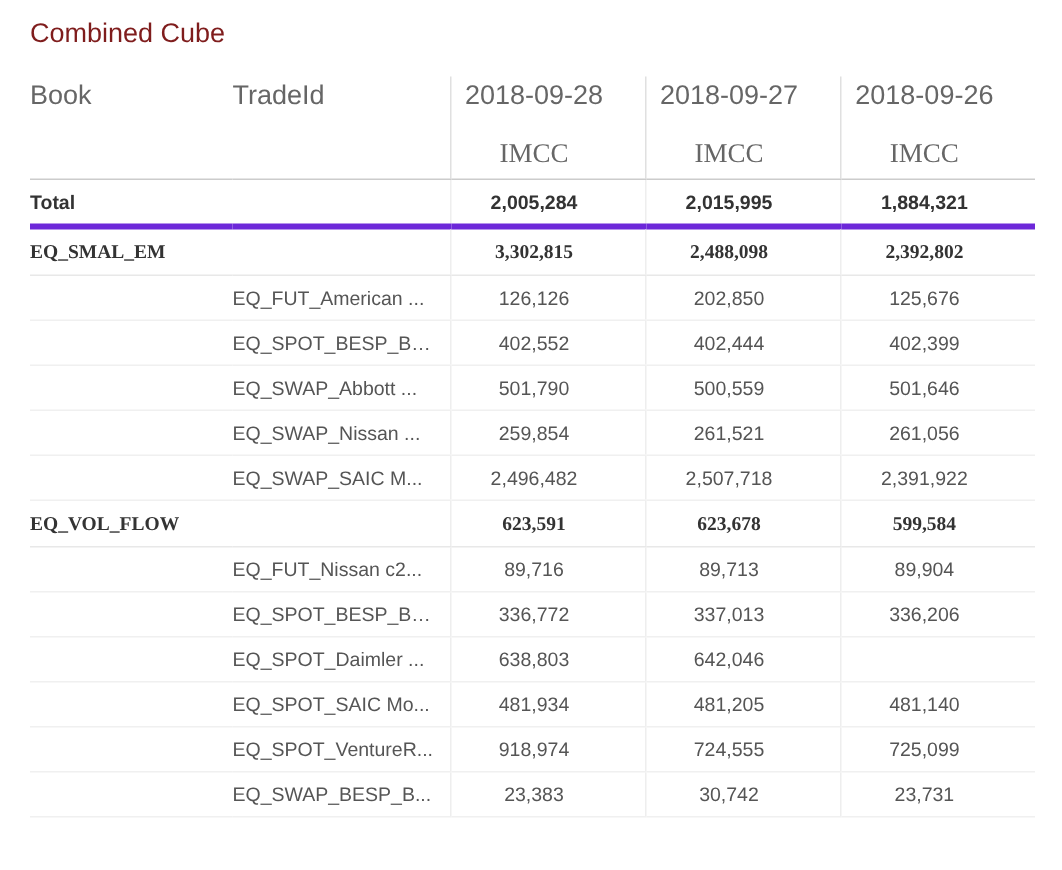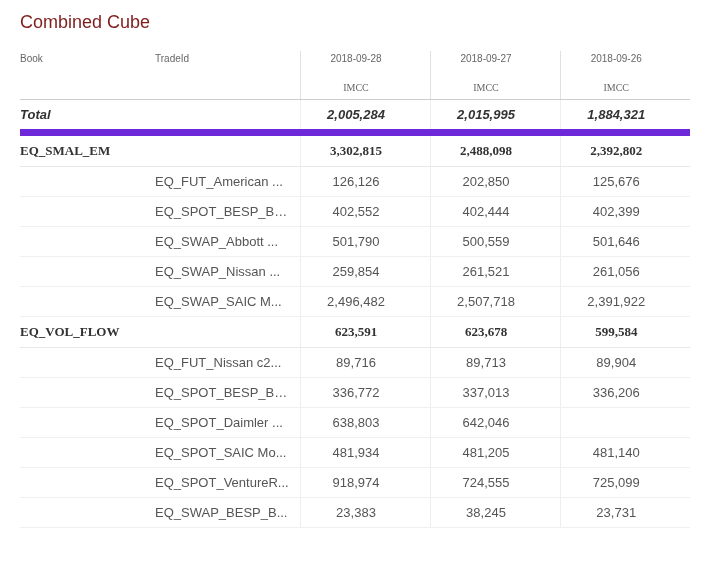--- a/index.html
+++ b/index.html
@@ -27,21 +27,21 @@
       table-layout: fixed;
     }
     col.book-col { width: 135px; }
     col.trade-col { width: 145px; }
     col.val-col { width: 130px; }
     th {
       text-align: left;
       font-weight: 400;
       color: #666;
       padding: 6px 8px 6px 0;
-      font-size: 10px;
+      font-size: 18px;
       vertical-align: top;
     }
     th.val, td.val {
       text-align: center;
       padding-right: 18px;
     }
     td {
       padding: 7px 8px 7px 0;
       color: #555;
       font-size: 13px;
@@ -59,22 +59,21 @@
       border-bottom: 1px solid #ccc;
       padding-bottom: 6px;
       padding-top: 12px;
       font-family: Liberation Serif, serif;
     }
     .total-row td, .group-row td {
       font-weight: 600;
       color: #333;
     }
     .total-row td {
-      border-bottom: 7px solid #6d28d9;
-      font-style: italic;
+      border-bottom: 4px solid #6d28d9;
     }
     .group-row td {
       border-bottom: 1px solid #e8e8e8;
       font-family: Liberation Serif, serif;
     }
     tbody tr td {
       border-bottom: 1px solid #f0f0f0;
     }
     .val-cell {
       border-left: 1px solid #eee;
@@ -195,17 +194,17 @@
         <td></td>
         <td>EQ_SPOT_VentureR...</td>
         <td class="val val-cell">918,974</td>
         <td class="val val-cell">724,555</td>
         <td class="val val-cell">725,099</td>
       </tr>
       <tr>
         <td></td>
         <td>EQ_SWAP_BESP_B...</td>
         <td class="val val-cell">23,383</td>
-        <td class="val val-cell">38,245</td>
+        <td class="val val-cell">30,742</td>
         <td class="val val-cell">23,731</td>
       </tr>
     </tbody>
 </table>
 
 </body></html>

